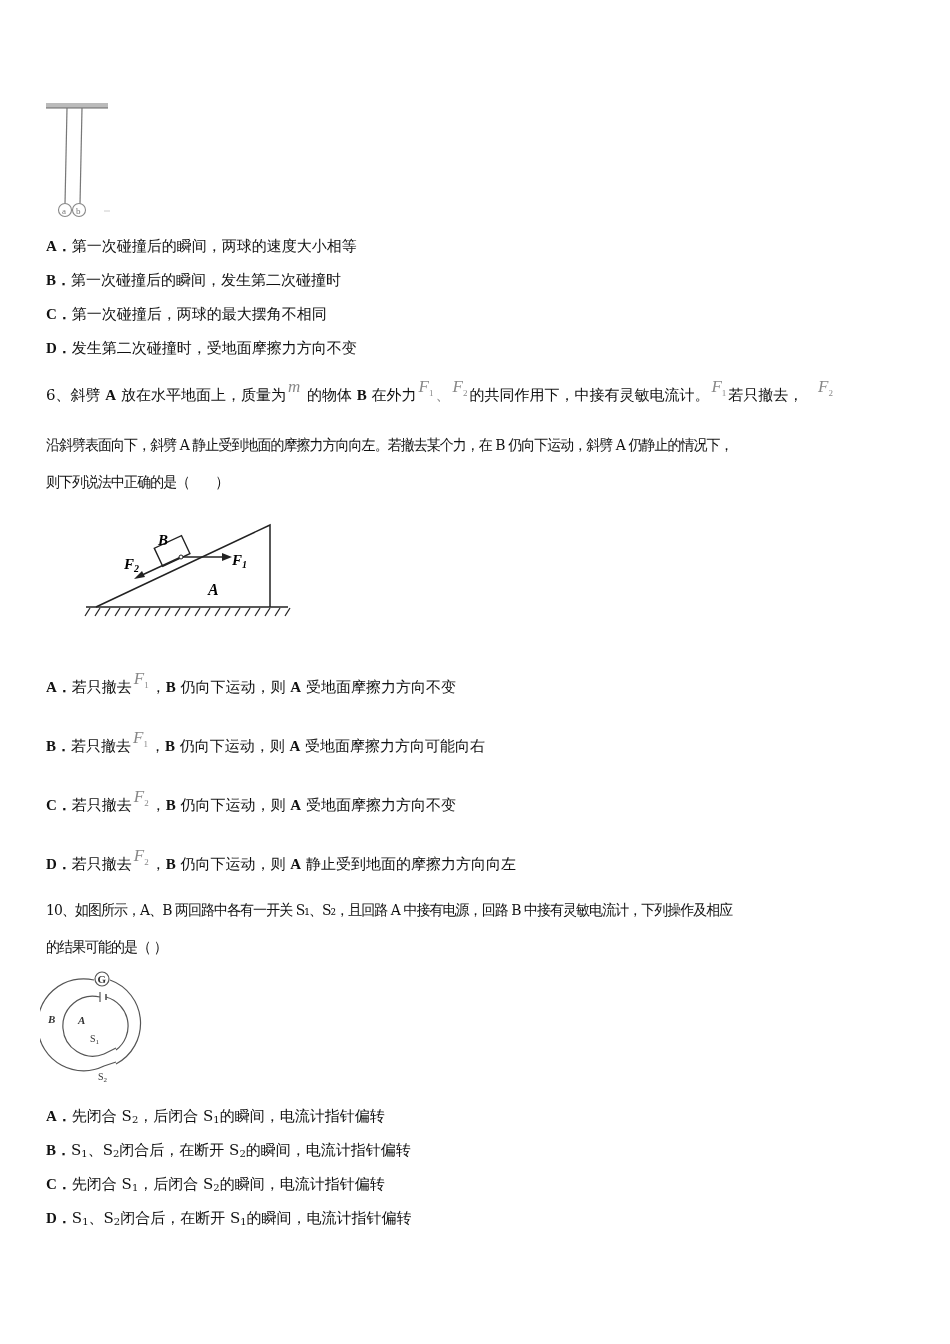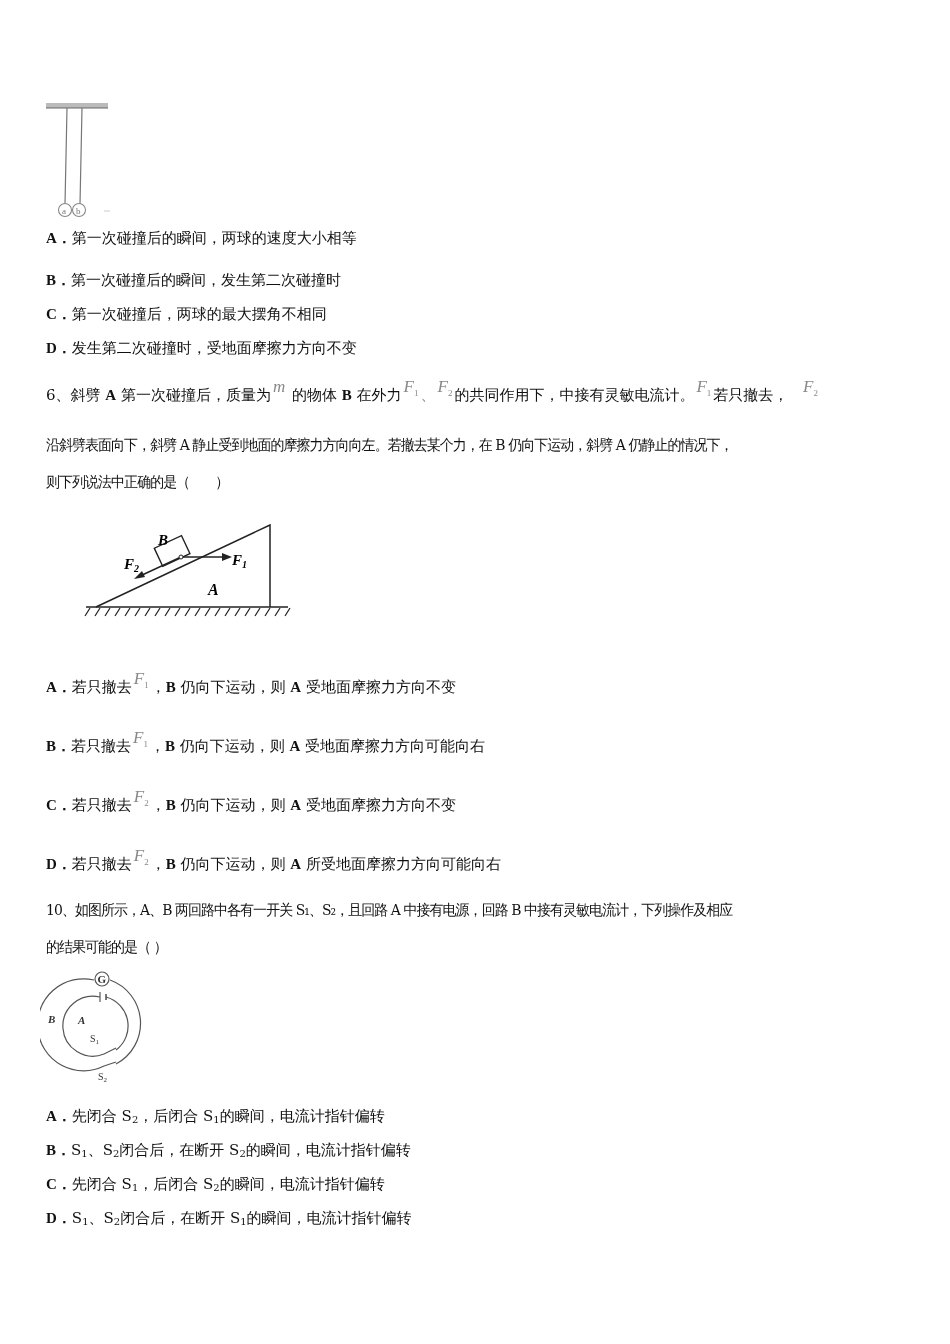--- a/index.html
+++ b/index.html
@@ -32,37 +32,37 @@
   <line x1="6" y1="8" x2="68" y2="8" stroke="#666" stroke-width="1.2"></line>
   <line x1="27" y1="8" x2="25" y2="104" stroke="#777" stroke-width="1.2"></line>
   <line x1="42" y1="8" x2="40" y2="104" stroke="#777" stroke-width="1.2"></line>
   <circle cx="25" cy="110" r="6.5" fill="#fff" stroke="#888" stroke-width="1.1"></circle>
   <circle cx="39" cy="110" r="6.5" fill="#fff" stroke="#888" stroke-width="1.1"></circle>
   <text x="22" y="114" font-size="9" fill="#777" font-family="Liberation Serif, serif">a</text>
   <text x="36" y="114" font-size="9" fill="#777" font-family="Liberation Serif, serif">b</text>
   <line x1="64" y1="111" x2="70" y2="111" stroke="#ccc" stroke-width="1"></line>
 </svg>
 
-<div class="line" style="top:228px">
+<div class="line" style="top:236px">
   <span class="opt-label">A．</span><span>第一次碰撞后的瞬间，两球的速度大小相等</span>
 </div>
 <div class="line" style="top:270px">
   <span class="opt-label">B．</span><span>第一次碰撞后的瞬间，发生第二次碰撞时</span>
 </div>
 <div class="line" style="top:304px">
   <span class="opt-label">C．</span><span>第一次碰撞后，两球的最大摆角不相同</span>
 </div>
 <div class="line" style="top:338px">
   <span class="opt-label">D．</span><span>发生第二次碰撞时，受地面摩擦力方向不变</span>
 </div>
 
 <div class="line" style="top:385px">
   <span>6、斜劈</span>
   <span class="b">A</span>
-  <span>第一次碰撞后，质量为</span><span class="math"><span>m</span></span>
+  <span>放在水平地面上，质量为</span><span class="math"><span>m</span></span>
   <span>的物体</span>
   <span class="b">B</span>
   <span>在外力</span><span class="math"><span>F</span><sub>1</sub></span><span style="color:#888">、</span><span class="math"><span>F</span><sub>2</sub></span><span>的共同作用下，中接有灵敏电流计。</span><span class="math"><span>F</span><sub>1</sub></span><span>若只撤去，</span>
   <span class="math" style="margin-left:8px"><span>F</span><sub>2</sub></span>
 </div>
 <div class="line narrow" style="top:435px">沿斜劈表面向下，斜劈 A 静止受到地面的摩擦力方向向左。若撤去某个力，在 B 仍向下运动，斜劈 A 仍静止的情况下，</div>
 <div class="line narrow" style="top:472px">则下列说法中正确的是（　　）</div>
 
 <svg class="fig" style="left:84px;top:515px" width="210" height="110" viewBox="0 0 210 110">
   <line x1="2" y1="92" x2="204" y2="92" stroke="#222" stroke-width="1.6"></line>
@@ -107,21 +107,21 @@
 <div class="line" style="top:677px">
   <span class="opt-label">A．</span><span>若只撤去</span><span class="math"><span>F</span><sub>1</sub></span><span>，</span><span class="b">B</span> <span>仍向下运动，则</span> <span class="b">A</span> <span>受地面摩擦力方向不变</span>
 </div>
 <div class="line" style="top:736px">
   <span class="opt-label">B．</span><span>若只撤去</span><span class="math"><span>F</span><sub>1</sub></span><span>，</span><span class="b">B</span> <span>仍向下运动，则</span> <span class="b">A</span> <span>受地面摩擦力方向可能向右</span>
 </div>
 <div class="line" style="top:795px">
   <span class="opt-label">C．</span><span>若只撤去</span><span class="math"><span>F</span><sub>2</sub></span><span>，</span><span class="b">B</span> <span>仍向下运动，则</span> <span class="b">A</span> <span>受地面摩擦力方向不变</span>
 </div>
 <div class="line" style="top:854px">
-  <span class="opt-label">D．</span><span>若只撤去</span><span class="math"><span>F</span><sub>2</sub></span><span>，</span><span class="b">B</span> <span>仍向下运动，则</span> <span class="b">A</span> <span>所受地面摩擦力方向可能向右</span>
+  <span class="opt-label">D．</span><span>若只撤去</span><span class="math"><span>F</span><sub>2</sub></span><span>，</span><span class="b">B</span> <span>仍向下运动，则</span> <span class="b">A</span> <span>静止受到地面的摩擦力方向向左</span>
 </div>
 
 <div class="line narrow" style="top:900px">10、如图所示，A、B 两回路中各有一开关 S₁、S₂，且回路 A 中接有电源，回路 B 中接有灵敏电流计，下列操作及相应</div>
 <div class="line narrow" style="top:937px">的结果可能的是（ ）</div>
 
 <svg class="fig" style="left:40px;top:968px" width="120" height="118" viewBox="0 0 120 118">
   <path d="M 54 12 A 46 46 0 1 0 64 98" fill="none" stroke="#555" stroke-width="1.2"></path>
   <path d="M 70 12 A 46 46 0 0 1 76 96" fill="none" stroke="#555" stroke-width="1.2"></path>
   <line x1="64" y1="98" x2="76" y2="94" stroke="#555" stroke-width="1.2"></line>
   <circle cx="62" cy="11" r="7" fill="#fff" stroke="#555" stroke-width="1.2"></circle>

